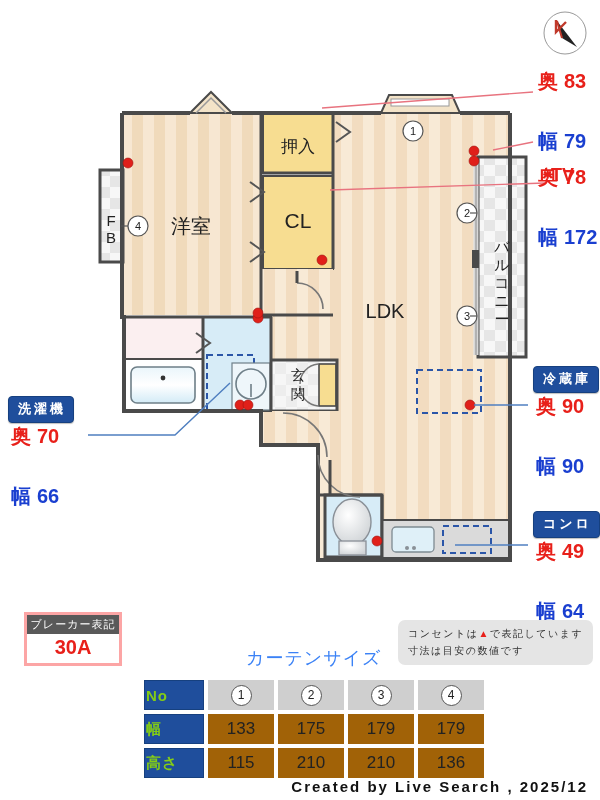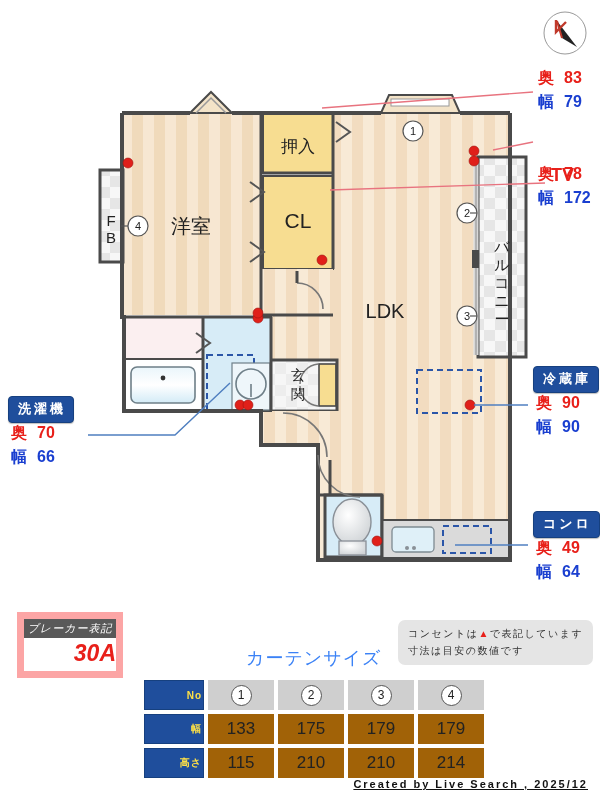--- a/index.html
+++ b/index.html
@@ -6,68 +6,68 @@
   body{width:600px;height:800px;position:relative;overflow:hidden;
        font-family:"Liberation Sans","DejaVu Sans",sans-serif;}
 
   
   .tag{
     position:absolute;background:#1f4e9c;color:#fff;border-radius:4px;
     font-size:13px;font-weight:bold;letter-spacing:3px;text-align:left;
     padding:3px 7px 4px 9px;border:1px solid #16407f;
     box-shadow:0 1px 1px rgba(0,0,0,.25);
   }
-  .dim{position:absolute;font-size:16px;font-weight:bold;white-space:nowrap;}
+  .dim{position:absolute;font-size:20px;font-weight:bold;white-space:nowrap;}
   .dim .k{display:inline-block;width:26px;}
   .dim.depth{color:#e8201a;}
-  .dim.width{color:#1a3fd0;}
+  .dim.width{color:#1a3fd0;margin-top:36px;}
 
   
   #plan{position:absolute;left:0;top:0;width:600px;height:600px;}
 
   
   #table-wrap{position:absolute;left:140px;top:676px;}
   table.curtain{border-collapse:separate;border-spacing:4px 4px;}
   table.curtain th{
-    background:#1f4e9c;color:#fde047;font-size:10px;font-weight:bold;
-    width:56px;height:26px;text-align:right;letter-spacing:1px;
+    background:#1f4e9c;color:#84cc16;font-size:15px;font-weight:bold;
+    width:56px;height:26px;text-align:left;letter-spacing:1px;
     border:1px solid #16407f;
   }
   table.curtain td{
     width:64px;height:26px;text-align:center;font-size:17px;color:#222;
     background:#a16207;
   }
   table.curtain tr.hdr td{background:#cfcfcf;}
   .numcirc{
     display:inline-block;width:19px;height:19px;line-height:18px;
     border:1px solid #555;border-radius:50%;font-size:12px;background:#fff;
     color:#222;text-align:center;
   }
   #curtain-title{
     position:absolute;left:246px;top:646px;font-size:18px;color:#3b82f6;
     letter-spacing:1px;
   }
 
   
-  #breaker{position:absolute;left:17px;top:612px;width:92px;border:7px solid #fca5a5;font-style:italic;}
+  #breaker{position:absolute;left:24px;top:612px;width:92px;border:3px solid #fca5a5;}
   #breaker .bh{background:#595959;color:#fff;font-size:11px;text-align:center;
     padding:2px 0;letter-spacing:1px;}
-  #breaker .bv{background:#fff;color:#e8201a;font-size:23px;font-weight:bold;
-    text-align:right;padding:2px 0 4px;}
+  #breaker .bv{background:#fff;color:#e8201a;font-size:20px;font-weight:bold;
+    text-align:center;padding:2px 0 4px;}
 
   
   #note{
     position:absolute;left:398px;top:620px;background:#e5e5e5;border-radius:7px;
     padding:6px 10px;font-size:10px;color:#333;line-height:1.65;letter-spacing:1.5px;
   }
   #note .tri{color:#e8201a;}
 
   
-  #credit{position:absolute;right:12px;top:778px;font-size:11px;color:#111;
-    letter-spacing:2px;font-weight:bold;text-decoration:underline;}
+  #credit{position:absolute;right:12px;top:778px;font-size:15px;color:#111;
+    letter-spacing:2px;font-weight:bold;}
 
   
   #compass{position:absolute;left:538px;top:6px;width:54px;height:54px;}
 </style>
 </head>
 <body>
 
 <svg id="plan" viewBox="0 0 600 600">
   <defs>
 
@@ -314,19 +314,19 @@
       <td>133</td>
       <td>175</td>
       <td>179</td>
       <td>179</td>
     </tr>
     <tr>
       <th>高さ</th>
       <td>115</td>
       <td>210</td>
       <td>210</td>
-      <td>214</td>
+      <td>136</td>
     </tr>
   </tbody>
     </table>
 </div>
 
 <div id="credit">Created by Live Search , 2025/12</div>
 
 </body></html>

